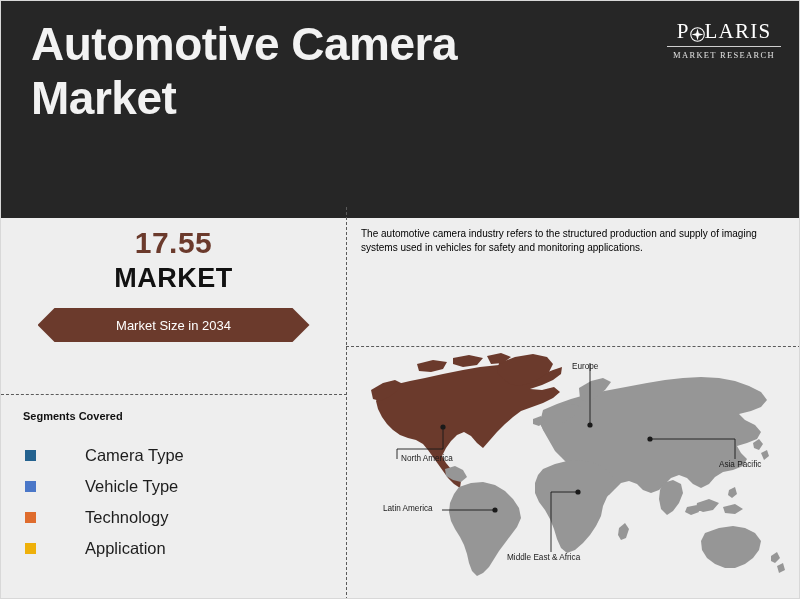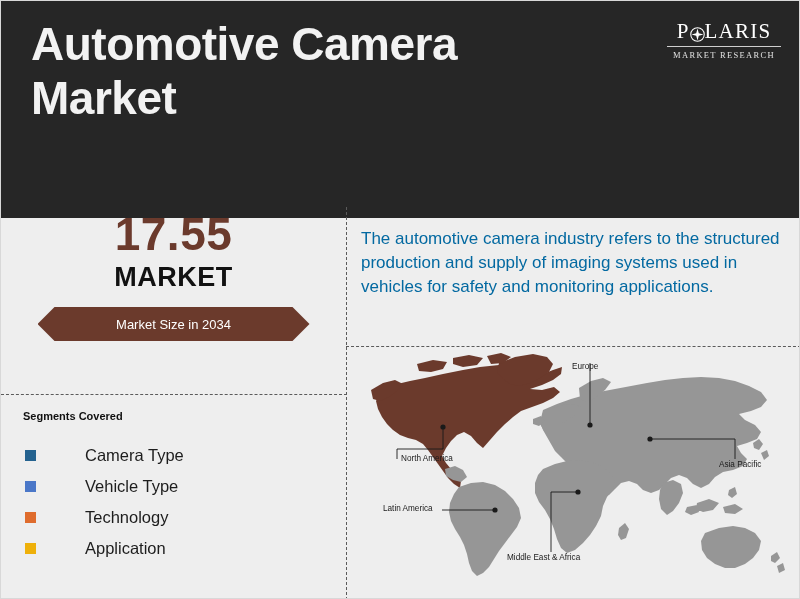--- a/index.html
+++ b/index.html
@@ -71,23 +71,23 @@
     position:absolute;left:345px;top:345px;width:455px;height:0;
     border-top:1.4px dashed #5a5a5a;
   }
 
   
   .stat{
     position:absolute;left:0;top:206px;width:345px;height:187px;
     text-align:center;
   }
   .stat-value{
-    margin-top:4px;
+    margin-top:21px;
     color:#6b3a2c;
-    font-size:46px;font-weight:bold;
+    font-size:30px;font-weight:bold;
     letter-spacing:0.5px;line-height:1;
   }
   .stat-unit{
     margin-top:7px;
     color:#111111;
     font-size:27px;font-weight:bold;
     letter-spacing:0.5px;line-height:1;
   }
   .ribbon{
     position:relative;
@@ -97,22 +97,22 @@
     color:#ffffff;
     font-size:13px;
     display:flex;align-items:center;justify-content:center;
     -webkit-clip-path:polygon(0 50%,17px 0,calc(100% - 17px) 0,100% 50%,calc(100% - 17px) 100%,17px 100%);
     clip-path:polygon(0 50%,17px 0,calc(100% - 17px) 0,100% 50%,calc(100% - 17px) 100%,17px 100%);
   }
 
   
   .description{
     position:absolute;left:360px;top:226px;width:420px;
-    color:#0369a1;
-    font-size:17px;
+    color:#000000;
+    font-size:10px;
     line-height:1.42;
   }
 
   
   .segments{
     position:absolute;left:0;top:394px;width:345px;height:205px;
   }
   .seg-title{
     position:absolute;left:22px;top:15px;
     font-size:11px;font-weight:bold;color:#111111;

